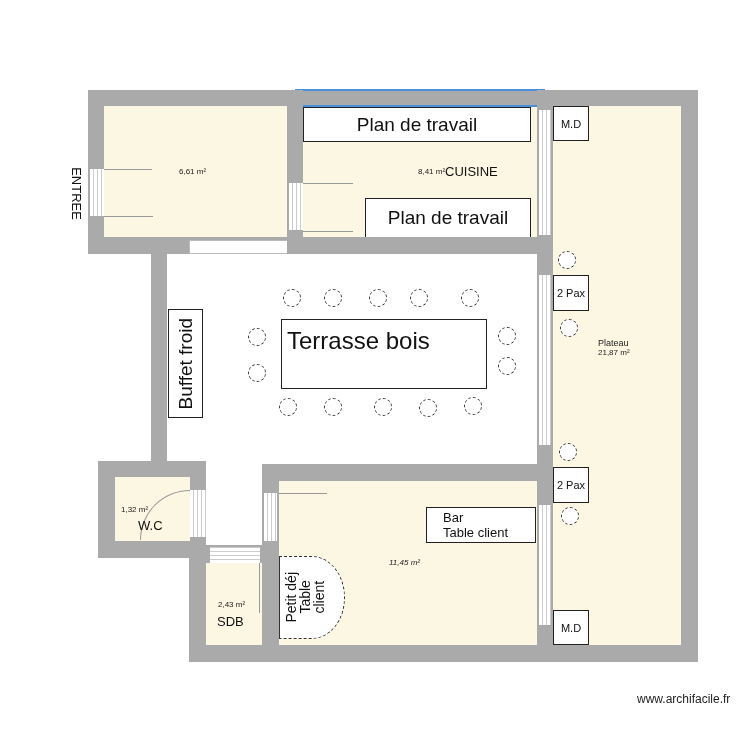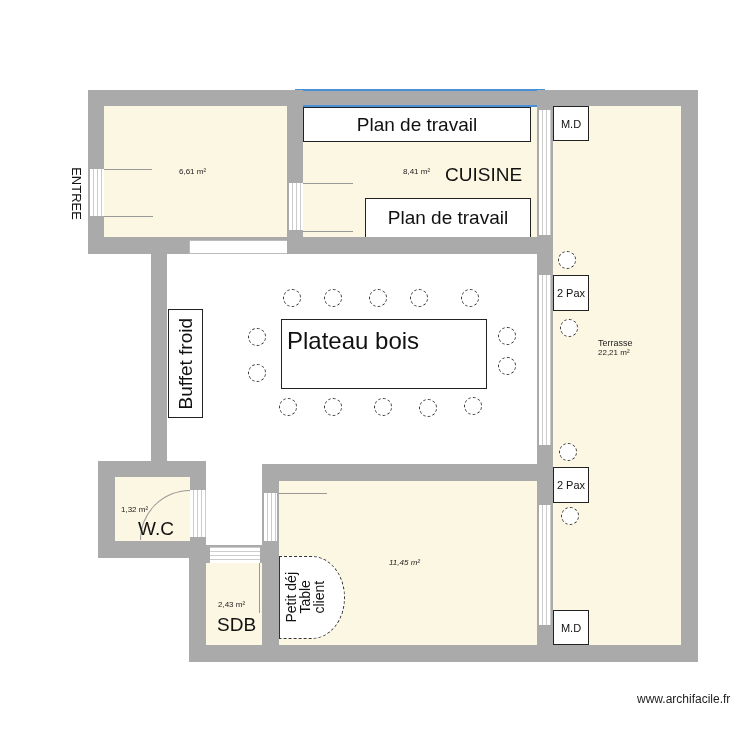--- a/index.html
+++ b/index.html
@@ -7,21 +7,21 @@
     .abs { position: absolute; box-sizing: border-box; }
     .wall { position: absolute; background: #aaaaaa; }
     .room { position: absolute; background: #fcf7e3; }
     .hall { position: absolute; background: #ffffff; }
     .win { position: absolute; background: repeating-linear-gradient(90deg, #ffffff 0 3px, #cccccc 3px 4px); }
     .winh { position: absolute; background: repeating-linear-gradient(0deg, #ffffff 0 3px, #cccccc 3px 4px); }
     .opening { position: absolute; background: #ffffff; }
     .box { position: absolute; background: #ffffff; border: 1px solid #222; box-sizing: border-box; display: flex; align-items: center; justify-content: center; }
     .chair { position: absolute; width: 18px; height: 18px; border: 1px dashed #333; border-radius: 50%; background: #fff; box-sizing: border-box; }
     .label-sm { position: absolute; font-size: 8px; color: #222; white-space: nowrap; }
-    .label-md { position: absolute; font-size: 19px; color: #111; white-space: nowrap; }
+    .label-md { position: absolute; font-size: 13px; color: #111; white-space: nowrap; }
     .door-arc { position: absolute; border: 1px solid #999; box-sizing: border-box; }
     .vtext { writing-mode: vertical-rl; transform: rotate(180deg); }
   </style>
 </head>
 <body>
 
 <div class="abs" style="left:0;top:0;width:750px;height:750px;">
 
   <div class="wall" style="left:88px;top:90px;width:610px;height:16px;"></div>
   <div class="abs" style="left:295px;top:89px;width:250px;height:2px;background:#4a90d9;"></div>
@@ -44,21 +44,21 @@
 
   <div class="room" style="left:303px;top:107px;width:235px;height:130px;"></div>
   <div class="door-arc" style="left:303px;top:183px;width:100px;height:100px;border-radius:0 50% 0 0;border-left:none;border-bottom:none;clip-path:inset(0 50px 50px 0);"></div>
   <div class="abs" style="left:303px;top:231px;width:50px;height:1px;background:#999;"></div>
   <div class="box" style="left:303px;top:107px;width:228px;height:35px;font-size:19px;">
       <span>Plan de travail</span>
     </div>
   <div class="box" style="left:365px;top:198px;width:166px;height:39px;font-size:19px;border-bottom:none;">
       <span>Plan de travail</span>
     </div>
-  <div class="label-sm" style="left:403px;top:167px;">8,41 m²</div>
+  <div class="label-sm" style="left:418px;top:167px;">8,41 m²</div>
   <div class="label-md" style="left:445px;top:164px;">CUISINE</div>
 
   <div class="wall" style="left:537px;top:90px;width:16px;height:164px;"></div>
   <div class="win" style="left:539px;top:110px;width:12px;height:125px;"></div>
 
   <div class="room" style="left:553px;top:106px;width:128px;height:539px;"></div>
   <div class="box" style="left:553px;top:106px;width:36px;height:35px;font-size:11px;">
       <span>M.D</span>
     </div>
   <div class="box" style="left:553px;top:610px;width:36px;height:35px;font-size:11px;">
@@ -67,35 +67,35 @@
   <div class="box" style="left:553px;top:275px;width:36px;height:36px;font-size:11px;">
       <span>2 Pax</span>
     </div>
   <div class="box" style="left:553px;top:467px;width:36px;height:36px;font-size:11px;">
       <span>2 Pax</span>
     </div>
   <div class="chair" style="left:558px;top:251px;"></div>
   <div class="chair" style="left:560px;top:319px;"></div>
   <div class="chair" style="left:559px;top:443px;"></div>
   <div class="chair" style="left:561px;top:507px;"></div>
-  <div class="label-sm" style="left:598px;top:338px;font-size:9px;">Terrasse</div>
-  <div class="label-sm" style="left:598px;top:348px;">22,21 m²</div>
+  <div class="label-sm" style="left:598px;top:338px;font-size:9px;">Plateau</div>
+  <div class="label-sm" style="left:598px;top:348px;">21,87 m²</div>
 
   <div class="wall" style="left:151px;top:254px;width:16px;height:207px;"></div>
   <div class="hall" style="left:167px;top:254px;width:370px;height:210px;"></div>
   <div class="wall" style="left:537px;top:254px;width:16px;height:211px;"></div>
   <div class="win" style="left:539px;top:275px;width:12px;height:170px;"></div>
   <div class="wall" style="left:262px;top:464px;width:291px;height:17px;"></div>
 
   <div class="box" style="left:168px;top:309px;width:35px;height:109px;font-size:19px;">
       <span class="vtext">Buffet froid</span>
     </div>
 
   <div class="box" style="left:281px;top:319px;width:206px;height:70px;justify-content:flex-start;align-items:flex-start;padding:8px 0 0 5px;flex-direction:column;font-size:24px;line-height:26px;">
-    <span>Plateau  bois</span>
+    <span>Terrasse  bois</span>
   </div>
 
   <div class="chair" style="left:283px;top:289px;"></div>
   <div class="chair" style="left:324px;top:289px;"></div>
   <div class="chair" style="left:369px;top:289px;"></div>
   <div class="chair" style="left:410px;top:289px;"></div>
   <div class="chair" style="left:461px;top:289px;"></div>
   <div class="chair" style="left:248px;top:328px;"></div>
   <div class="chair" style="left:248px;top:364px;"></div>
   <div class="chair" style="left:498px;top:327px;"></div>
@@ -119,20 +119,24 @@
   <div class="door-arc" style="left:160px;top:563px;width:100px;height:100px;border-radius:0 0 50% 0;border-left:none;border-top:none;clip-path:inset(0 0 50px 50px);"></div>
   <div class="label-sm" style="left:218px;top:600px;">2,43 m²</div>
   <div class="label-md" style="left:217px;top:614px;">SDB</div>
 
   <div class="wall" style="left:262px;top:464px;width:17px;height:198px;"></div>
   <div class="win" style="left:264px;top:493px;width:13px;height:48px;"></div>
   <div class="room" style="left:279px;top:481px;width:258px;height:164px;"></div>
   <div class="wall" style="left:537px;top:464px;width:16px;height:198px;"></div>
   <div class="win" style="left:539px;top:505px;width:12px;height:120px;"></div>
   <div class="door-arc" style="left:279px;top:493px;width:96px;height:96px;border-radius:0 50% 0 0;border-left:none;border-bottom:none;clip-path:inset(0 48px 48px 0);"></div>
+  <div class="box" style="left:426px;top:507px;width:110px;height:36px;justify-content:flex-start;align-items:flex-start;flex-direction:column;padding:2px 0 0 16px;font-size:13px;line-height:15px;">
+    <span>Bar</span>
+    <span>Table client</span>
+  </div>
   <div class="label-sm" style="left:389px;top:558px;font-style:italic;">11,45 m²</div>
 
   <div class="abs" style="left:279px;top:556px;width:66px;height:83px;background:#fff;border:1px dashed #333;border-left:1px solid #333;border-radius:0 50% 50% 0 / 0 50% 50% 0;display:flex;align-items:center;justify-content:flex-start;padding-left:4px;">
     <div class="vtext" style="font-size:14px;line-height:14px;display:flex;flex-direction:column;align-items:center;">
       <span>Petit déj</span>
       <span>Table</span>
       <span>client</span>
     </div>
   </div>
 

